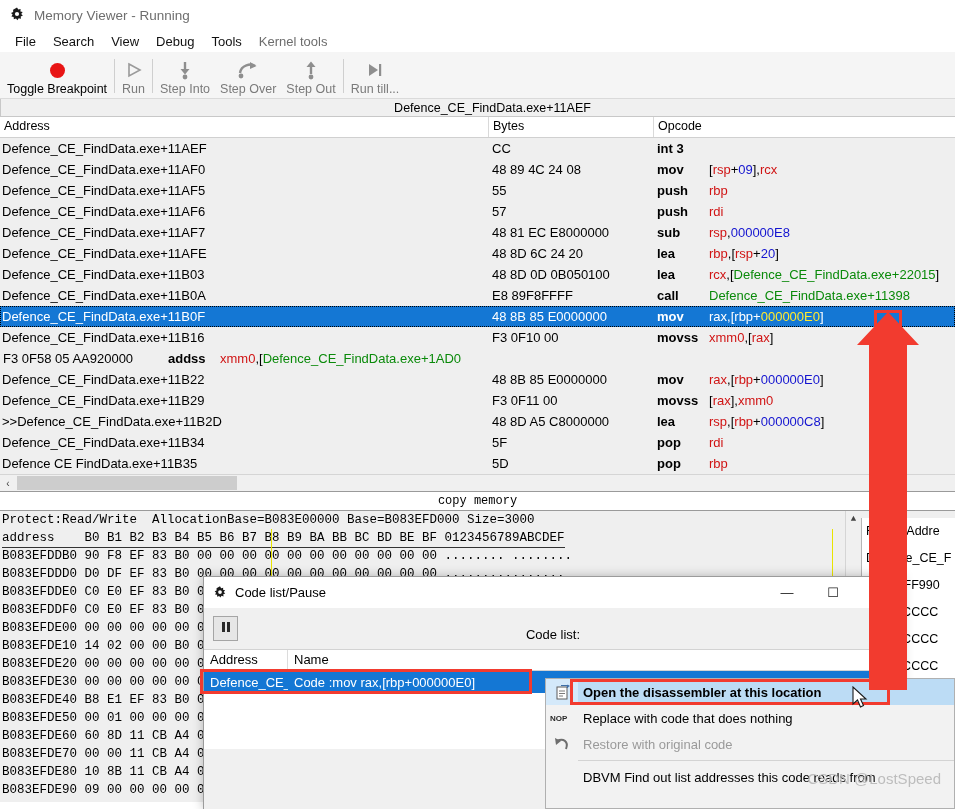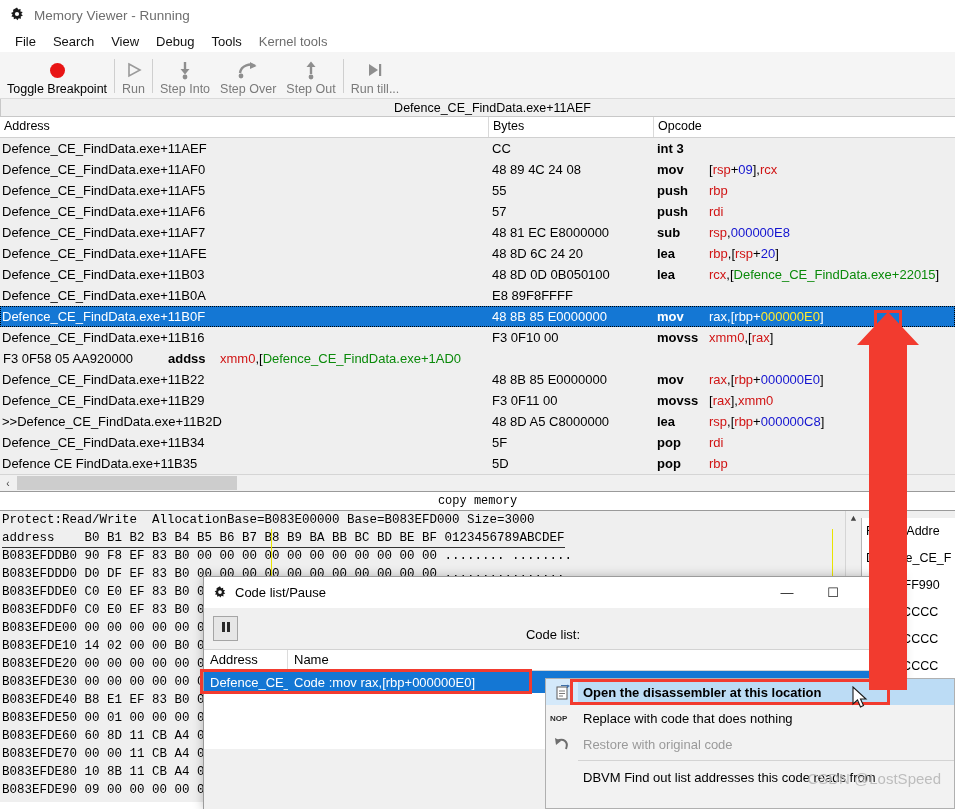--- a/index.html
+++ b/index.html
@@ -367,20 +367,24 @@
         <span class="c-addr">Defence_CE_FindData.exe+11B03</span>
         <span class="c-bytes">48 8D 0D 0B050100</span>
         <span class="c-op">
           <span class="mnem">lea</span>
           <span class="ops"><span class="reg">rcx</span><span class="pun">,[</span><span class="sym">Defence_CE_FindData.exe+22015</span><span class="pun">]</span></span>
         </span>
       </div>
       <div class="drow">
         <span class="c-addr">Defence_CE_FindData.exe+11B0A</span>
         <span class="c-bytes">E8 89F8FFFF</span>
+        <span class="c-op">
+          <span class="mnem">call</span>
+          <span class="ops"><span class="sym">Defence_CE_FindData.exe+11398</span></span>
+        </span>
       </div>
       <div class="drow sel">
         <span class="c-addr">Defence_CE_FindData.exe+11B0F</span>
         <span class="c-bytes">48 8B 85 E0000000</span>
         <span class="c-op">
           <span class="mnem">mov</span>
           <span class="ops"><span class="reg">rax</span><span class="pun">,[</span><span class="reg">rbp</span><span class="pun">+</span><span class="num">000000E0</span><span class="pun">]</span></span>
         </span>
       </div>
       <div class="drow">

